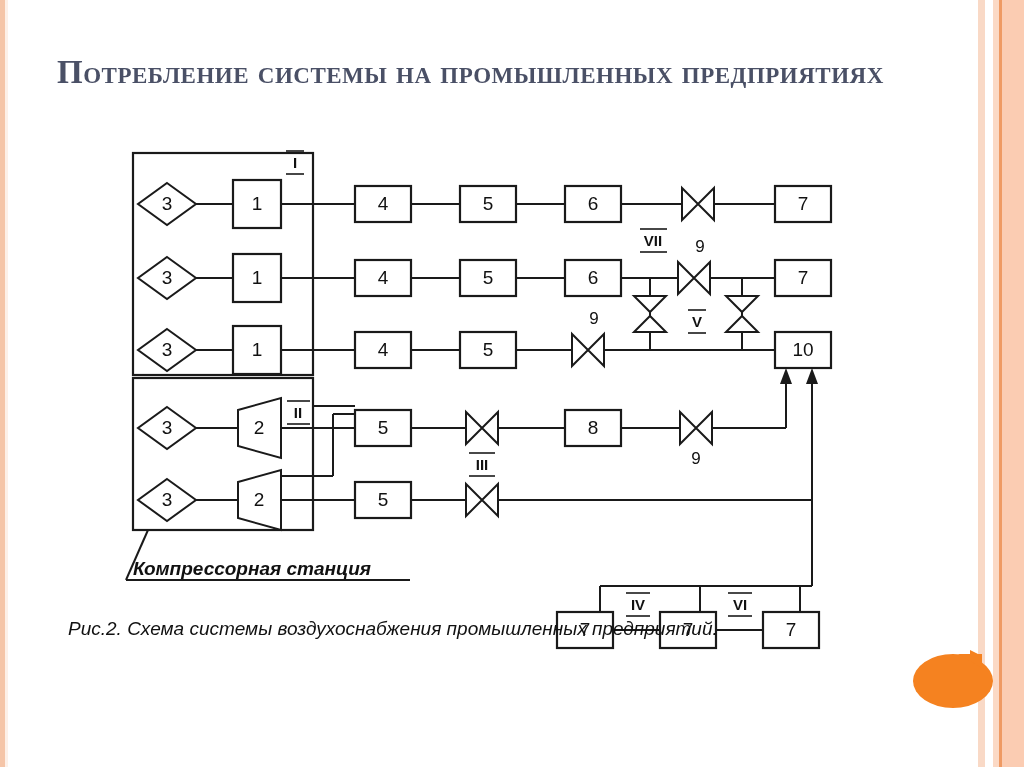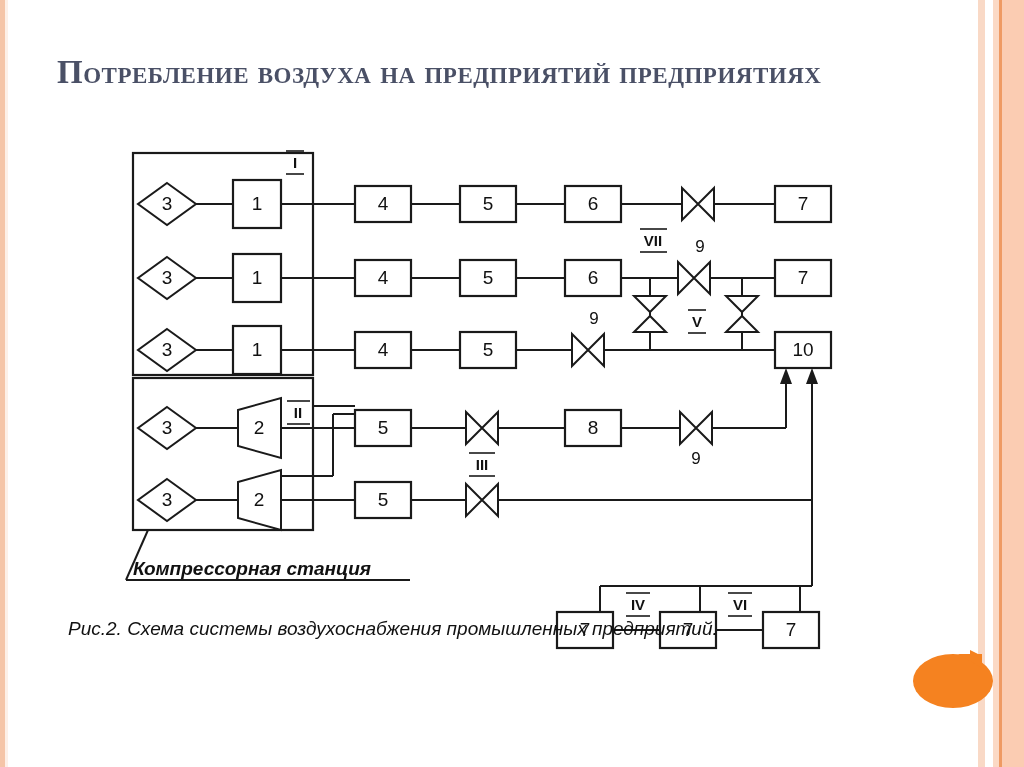--- a/index.html
+++ b/index.html
@@ -73,21 +73,21 @@
   <div class="edge edge-right-4"></div>
 
   <div class="orange-shape">
     <svg width="86" height="62" viewBox="0 0 86 62">
       <path d="M58 2 L58 16 L70 8 Z" fill="#f58220"></path>
       <ellipse cx="41" cy="33" rx="40" ry="27" fill="#f58220"></ellipse>
       <path d="M46 6 L70 6 L70 20 Z" fill="#f58220"></path>
     </svg>
   </div>
 
-  <h1 class="title">Потребление воздуха на предприятий предприятиях</h1>
+  <h1 class="title">Потребление системы на промышленных предприятиях</h1>
 
   <div class="diagram">
   <svg width="1024" height="560" viewBox="0 0 1024 560">
 
     <rect class="bx-outer" x="133" y="33" width="180" height="222"></rect>
     <rect class="bx-outer" x="133" y="258" width="180" height="152"></rect>
 
     <g>
 
       <polygon class="vshape" points="167,63 196,84 167,105 138,84"></polygon>

